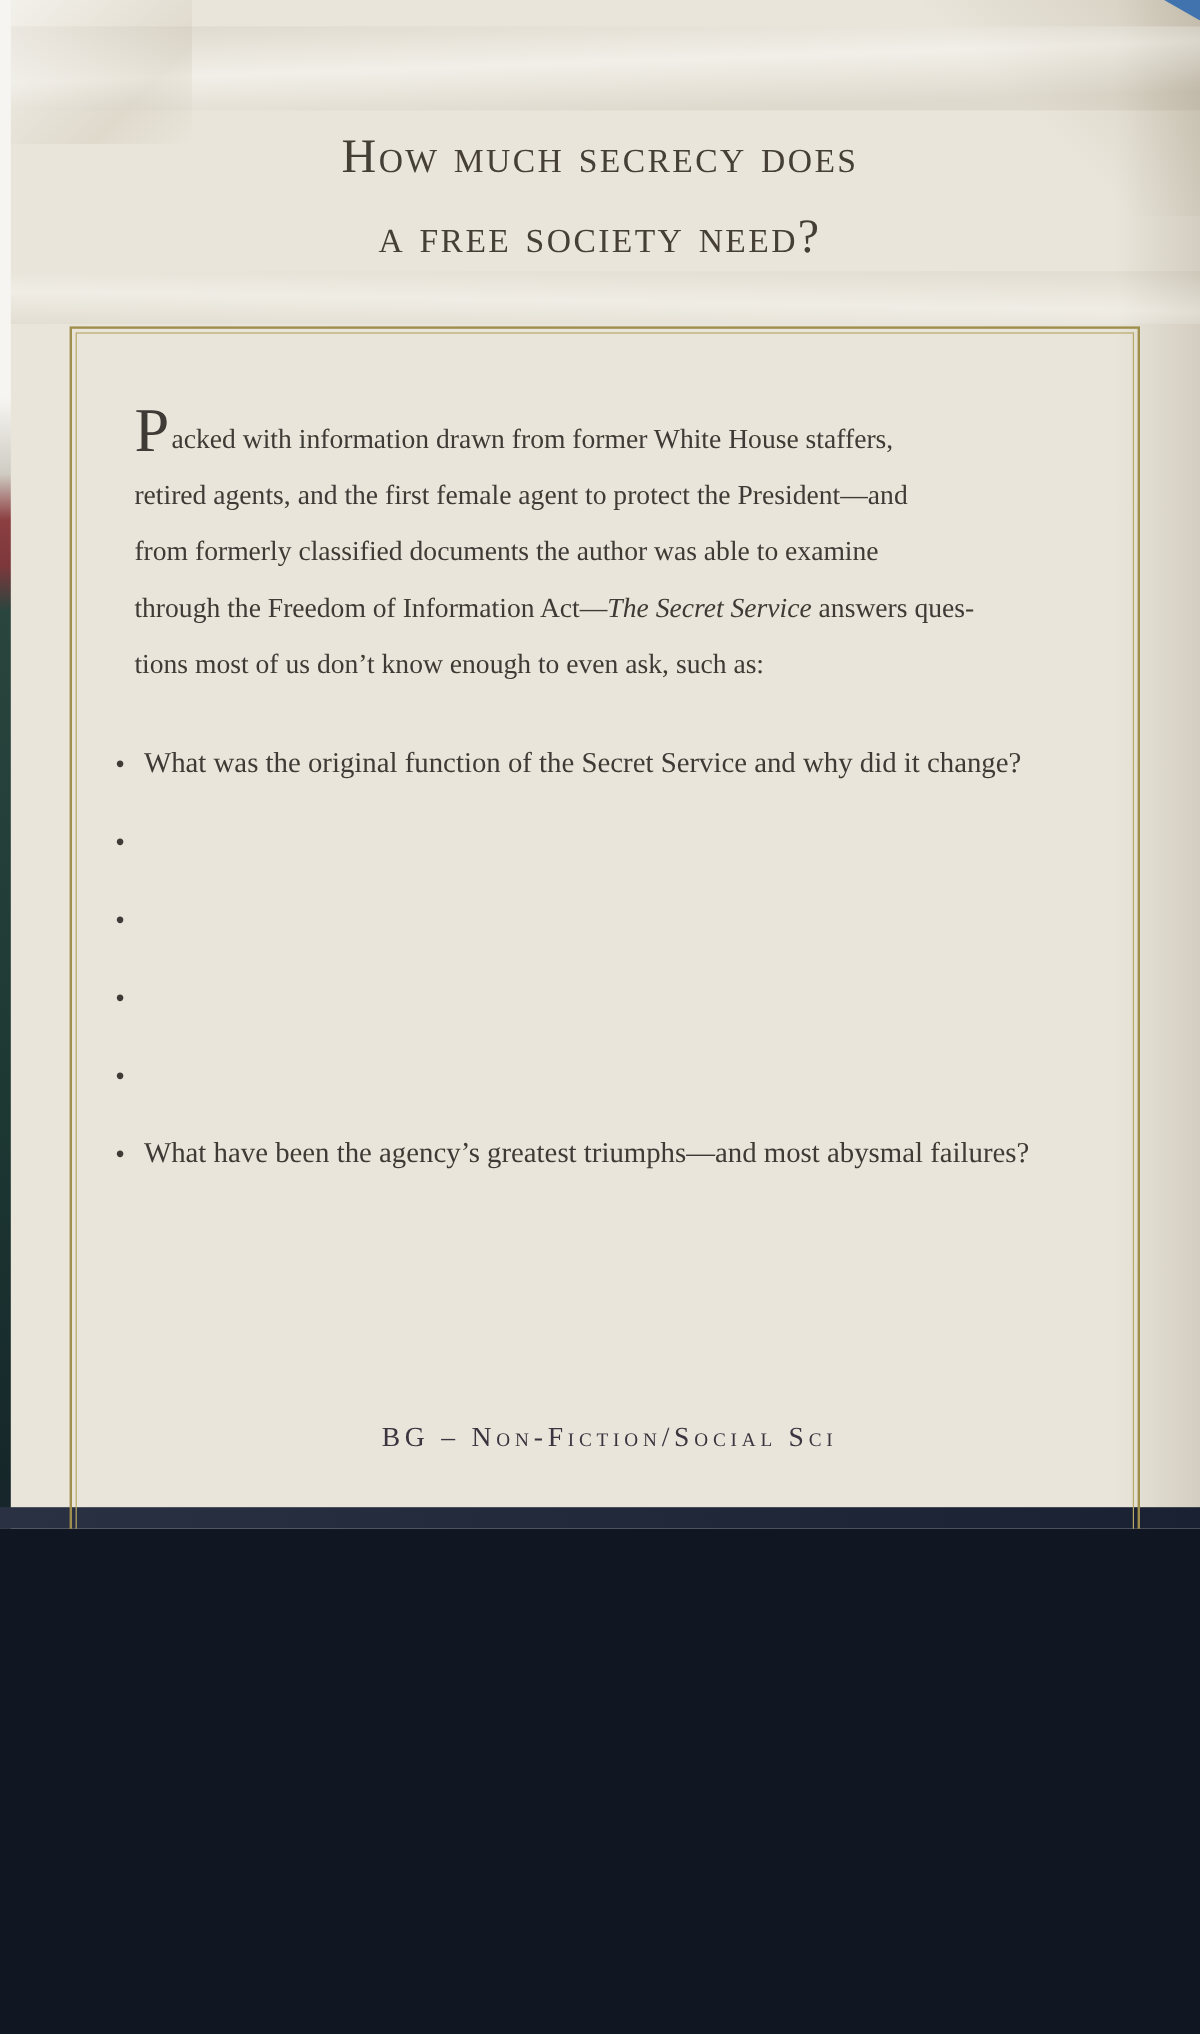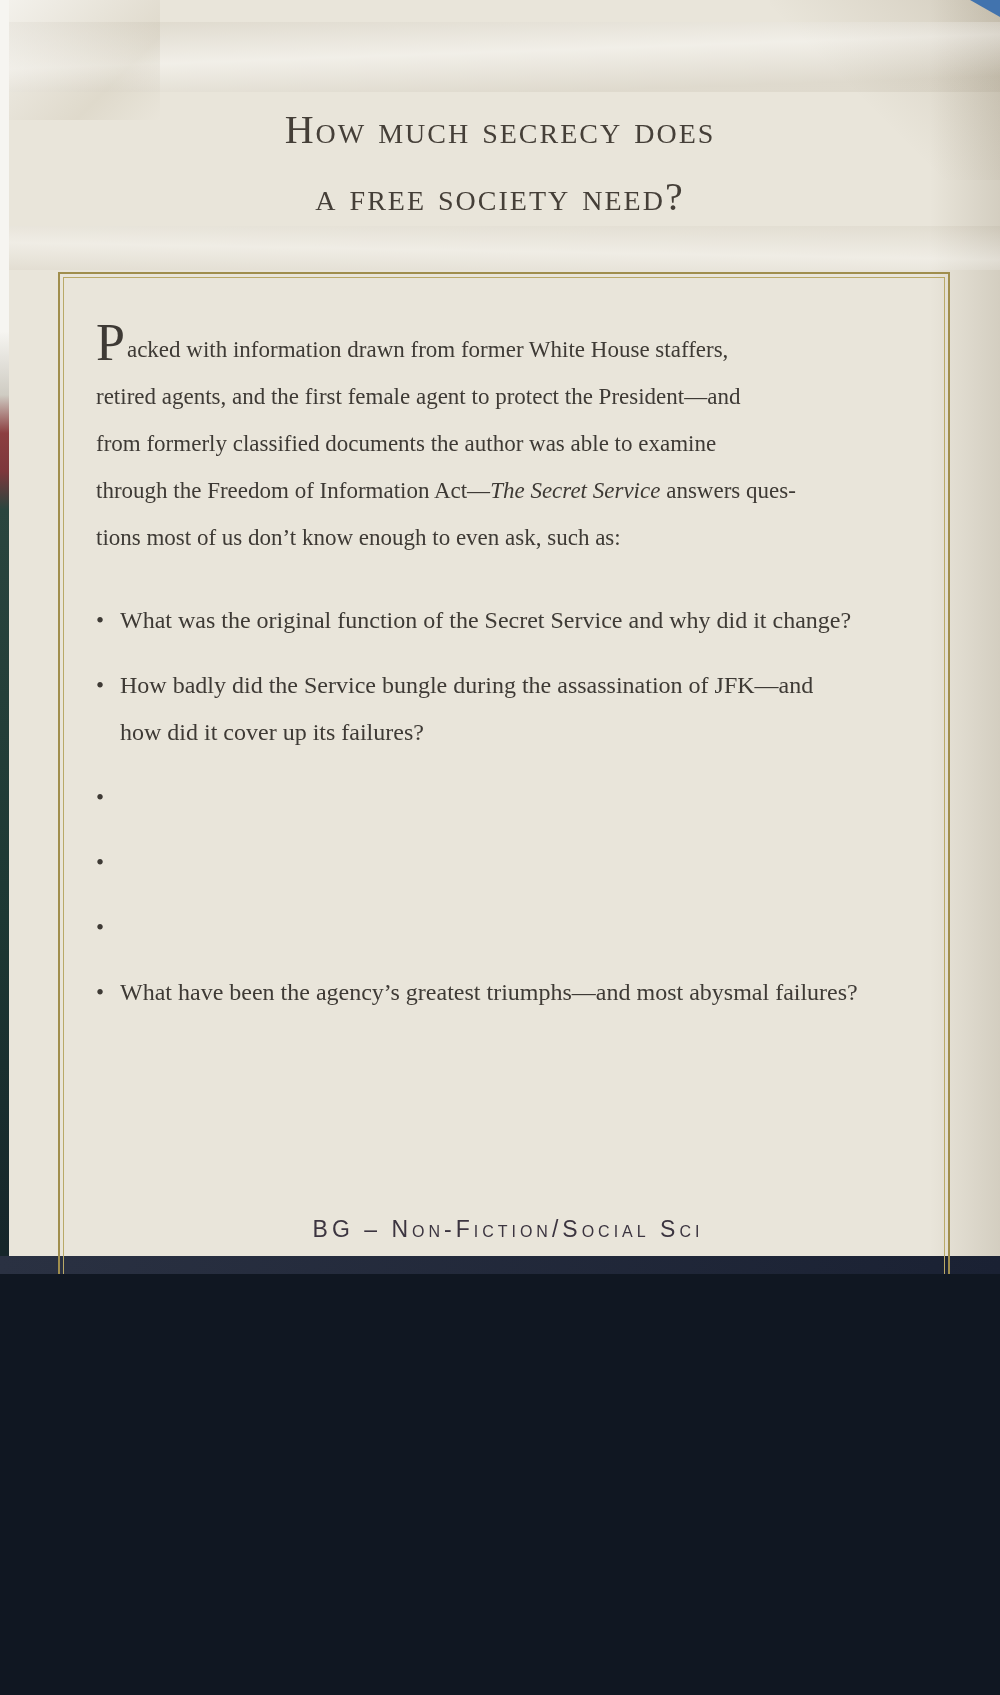--- a/index.html
+++ b/index.html
@@ -25,29 +25,29 @@
       background:#4173ae;clip-path:polygon(100% 0,100% 100%,12% 0);}
   
   .headline{position:absolute;top:96px;left:0;width:100%;text-align:center;
       font-variant:small-caps;font-size:40px;letter-spacing:2px;color:#453f38;line-height:1.68;}
   
   .frame{position:absolute;left:58px;top:272px;width:892px;height:1366px;
       border:2px solid #a08e4d;box-sizing:border-box;}
   .frame-inner{position:absolute;inset:3px;border:1px solid #b9a967;}
   .content{position:absolute;left:36px;top:52px;right:28px;color:#3e3a35;}
   
-  .blurb{margin:0;font-size:23px;line-height:47px;white-space:pre-line;}
+  .blurb{margin:16px;font-size:23px;line-height:47px;white-space:pre-line;}
   .dropcap{font-size:52px;line-height:0;position:relative;top:3px;margin-right:2px;}
   
   .bullets{margin-top:36px;}
   .bullet{display:flex;margin-top:18px;}
   .bullet .marker{width:24px;flex:0 0 24px;font-size:23px;line-height:47px;}
   .bullet .btext{font-size:24px;line-height:47px;white-space:pre-line;}
   
-  .category{margin-top:200px;text-align:center;font-family:Liberation Sans, sans-serif;
+  .category{margin-top:200px;text-align:center;font-family:Liberation Serif, serif;
       font-variant:small-caps;font-size:23px;letter-spacing:4px;color:#3c3540;}
   
   .barcode-area{position:absolute;left:394px;top:1404px;width:330px;
       font-family:Liberation Serif, serif;color:#2c2a25;}
   .isbn-label{font-size:14px;font-weight:bold;letter-spacing:2.5px;margin-left:12px;}
   .bars-row{display:flex;align-items:flex-start;margin-top:5px;}
   .main-bars{position:relative;width:198px;height:108px;background-image:
       repeating-linear-gradient(90deg,#23211d 0 2px,transparent 2px 4px,#23211d 4px 5px,transparent 5px 9px,#23211d 9px 12px,transparent 12px 14px),
       repeating-linear-gradient(90deg,transparent 0 10px,#23211d 10px 12px,transparent 12px 23px,#23211d 23px 24px,transparent 24px 31px);}
   .guard{position:absolute;bottom:-9px;width:2px;height:9px;background:#23211d;}
@@ -87,22 +87,20 @@
 through the Freedom of Information Act—</span><em>The Secret Service</em><span> answers ques-
 tions most of us don’t know enough to even ask, such as:</span></p>
 
       <div class="bullets">
         <div class="bullet">
             <span class="marker">•</span>
             <span class="btext">What was the original function of the Secret Service and why did it change?</span>
           </div>
         <div class="bullet">
             <span class="marker">•</span>
-            <span class="btext">How badly did the Service bungle during the assassination of JFK—and
-how did it cover up its failures?</span>
           </div>
         <div class="bullet">
             <span class="marker">•</span>
           </div>
         <div class="bullet">
             <span class="marker">•</span>
           </div>
         <div class="bullet">
             <span class="marker">•</span>
           </div>

